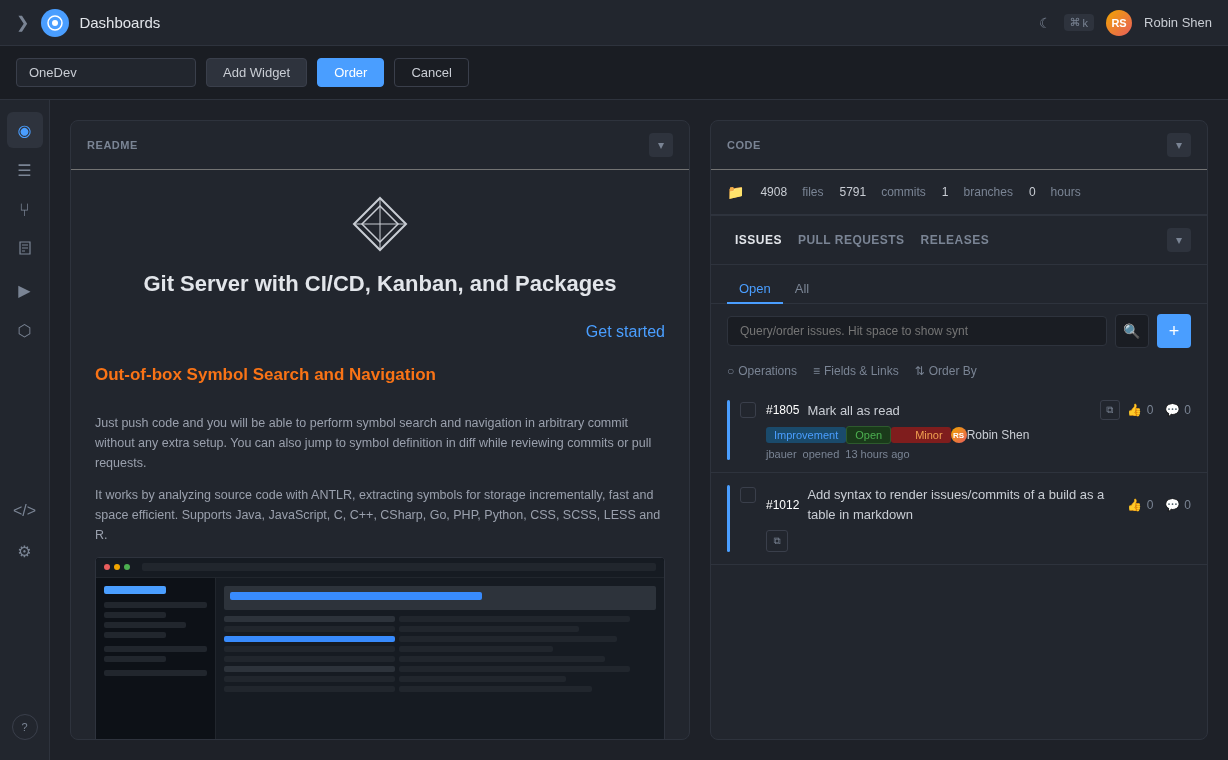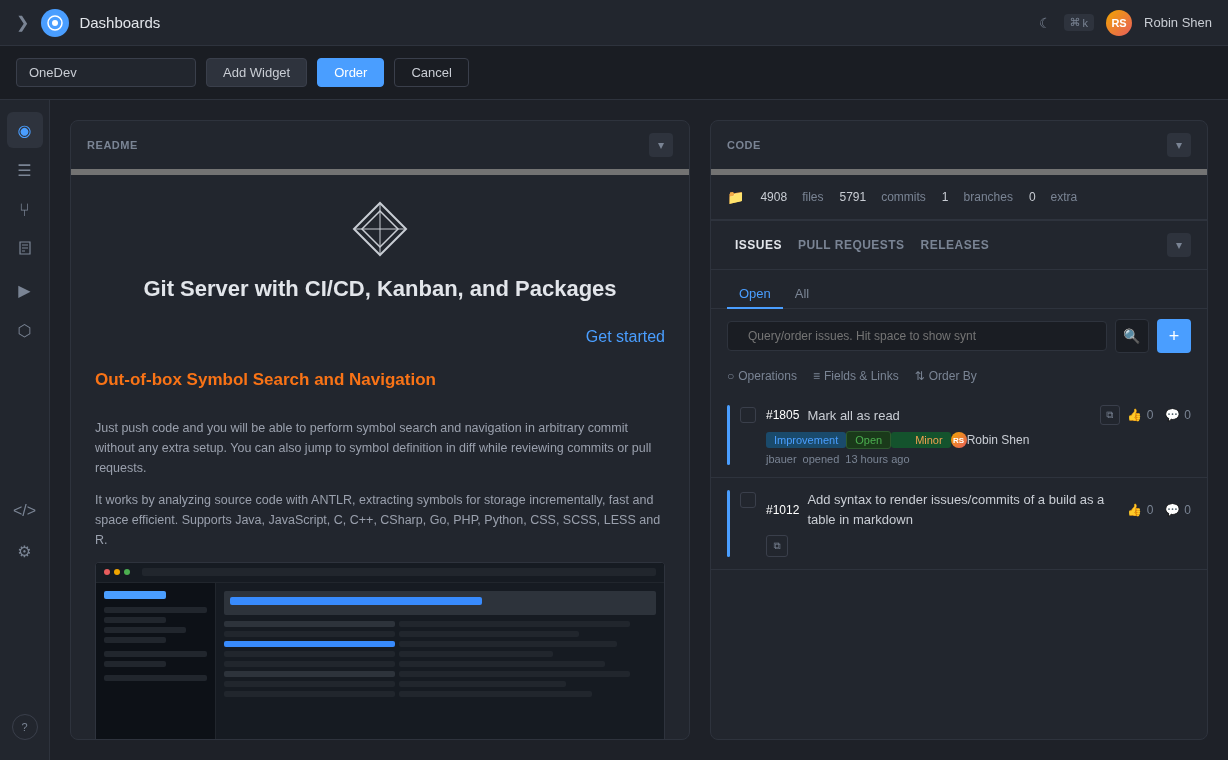--- a/index.html
+++ b/index.html
@@ -174,21 +174,21 @@
       background: #22262e;
       border-radius: 8px;
       border: 1px solid #2e333d;
       overflow: hidden;
     }
     .widget-header {
       display: flex;
       align-items: center;
       justify-content: space-between;
       padding: 12px 16px;
-      border-bottom: 6px solid #737373;
+      border-bottom: 1px solid #737373;
     }
     .widget-title {
       font-size: 11px;
       font-weight: 600;
       color: #7a8494;
       letter-spacing: 0.05em;
       text-transform: uppercase;
     }
     .widget-menu-btn {
       width: 24px; height: 24px;
@@ -369,21 +369,21 @@
       display: flex;
       align-items: center;
       gap: 8px;
       padding: 10px 16px;
     }
     .issue-search-input {
       flex: 1;
       background: #1a1d23;
       border: 1px solid #2e333d;
       border-radius: 4px;
-      padding: 7px 20px;
+      padding: 7px 12px;
       color: #7a8494;
       font-size: 12px;
       outline: none;
     }
     .search-btn {
       width: 34px; height: 34px;
       background: #1a1d23;
       border: 1px solid #2e333d;
       border-radius: 4px;
       display: flex; align-items: center; justify-content: center;
@@ -469,21 +469,21 @@
       flex-wrap: wrap;
     }
     .tag {
       padding: 2px 8px;
       border-radius: 3px;
       font-size: 11px;
       font-weight: 500;
     }
     .tag-improvement { background: #1a4a6b; color: #4a9eff; }
     .tag-open { background: #1a3a1a; color: #4caf50; border: 1px solid #2d5a2d; }
-    .tag-minor { background: #14532d; color: #f0a050; padding-left: 24px; }
+    .tag-minor { background: #7f1d1d; color: #f0a050; padding-left: 24px; }
     .issue-meta {
       display: flex; align-items: center; gap: 6px;
       font-size: 11px;
       color: #7a8494;
     }
     .issue-avatar {
       width: 16px; height: 16px;
       border-radius: 50%;
       background: linear-gradient(135deg, #f0a500, #e85d5d);
       display: flex; align-items: center; justify-content: center;
@@ -674,21 +674,21 @@
             <div class="code-stat">
               <span class="code-stat-num">5791</span>
               <span class="code-stat-label">commits</span>
             </div>
             <div class="code-stat">
               <span class="code-stat-num">1</span>
               <span class="code-stat-label">branches</span>
             </div>
             <div class="code-stat">
               <span class="code-stat-num">0</span>
-              <span class="code-stat-label">extra</span>
+              <span class="code-stat-label">hours</span>
             </div>
           </div>
         </div>
 
         <div class="issues-section">
           <div class="issues-header">
             <div class="issues-tabs-row">
               <span class="issues-tab-btn active">ISSUES</span>
               <span class="issues-tab-btn">PULL REQUESTS</span>
               <span class="issues-tab-btn">RELEASES</span>

